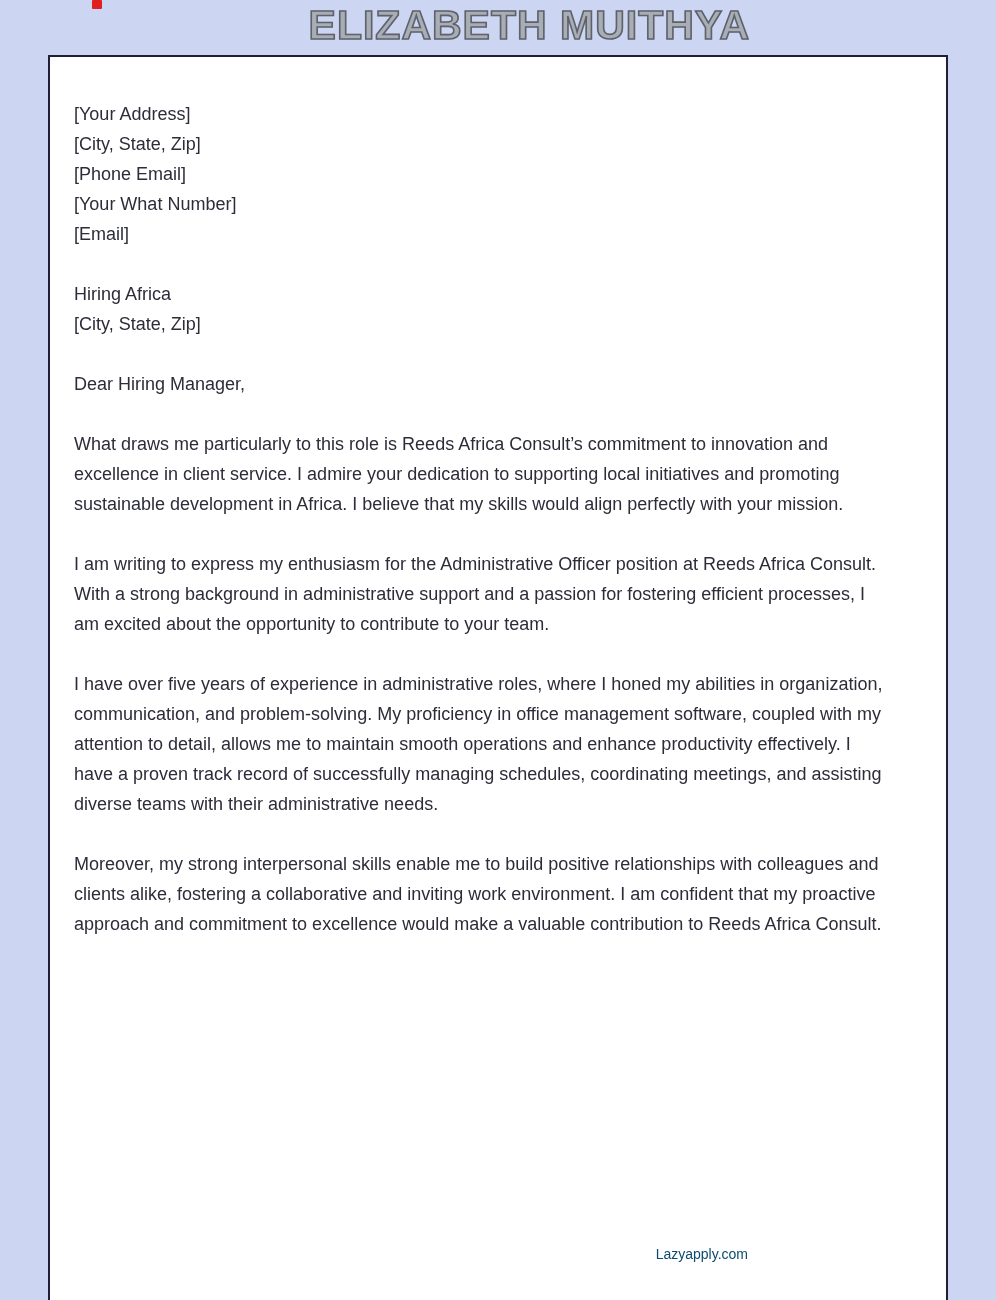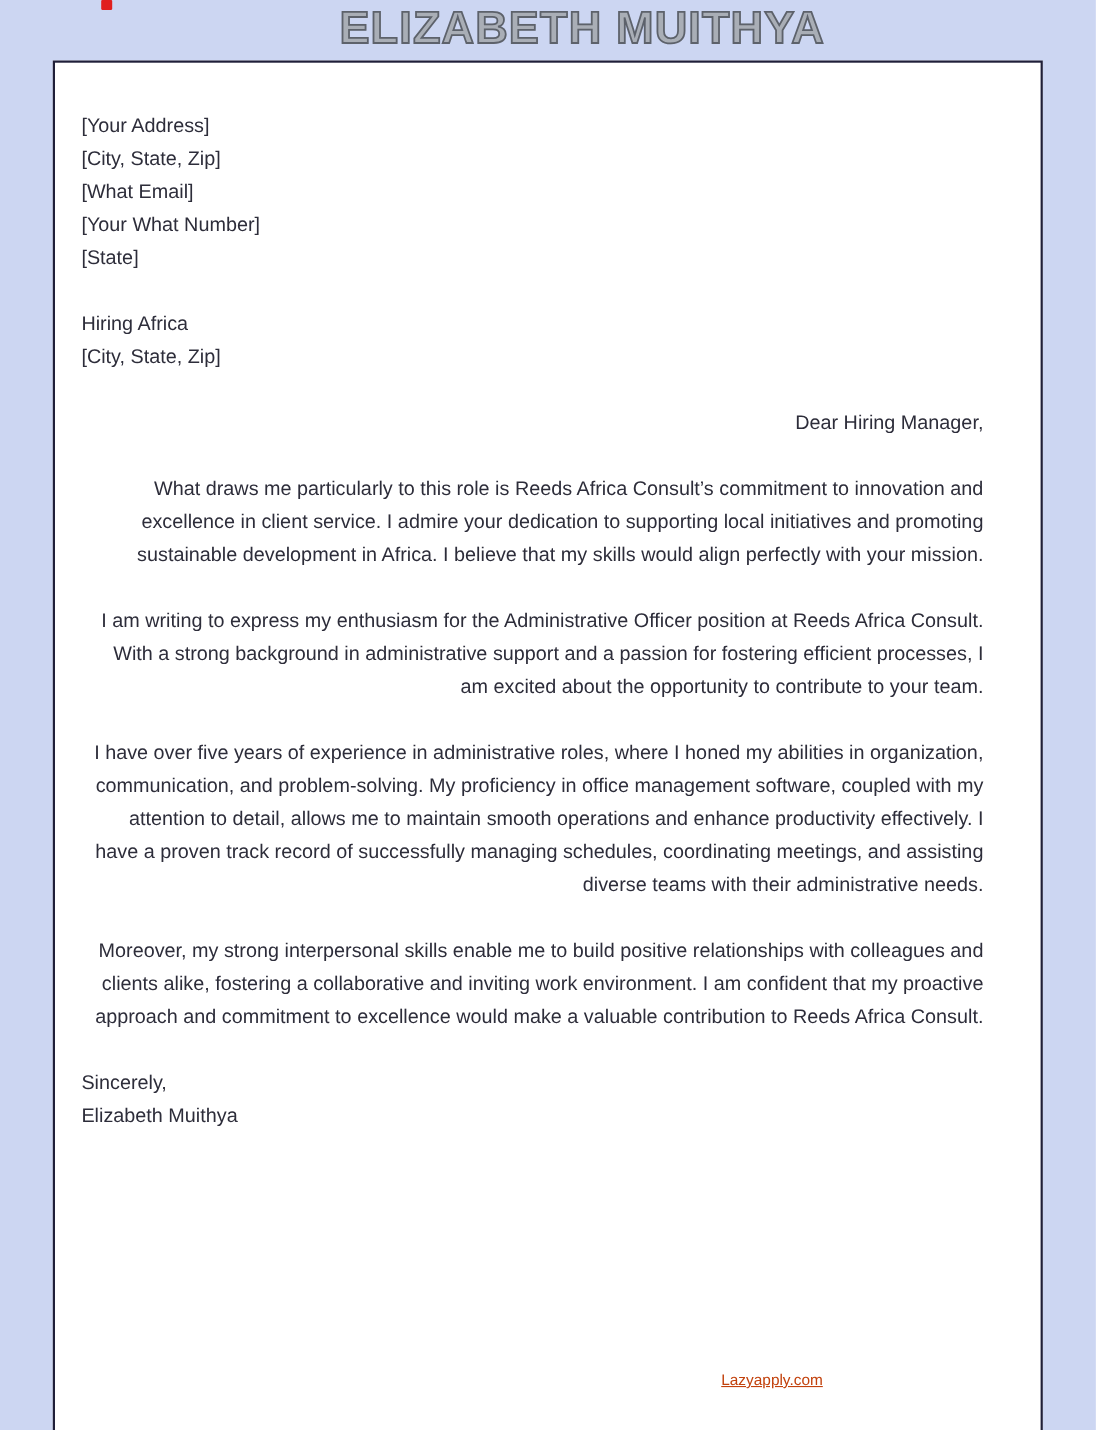--- a/index.html
+++ b/index.html
@@ -55,69 +55,63 @@
     line-height: 30px;
   }
   .block {
     margin: 0 0 30px 0;
   }
   .line {
     display: block;
   }
   p.para {
     margin: 0 0 30px 0;
-    text-align: right;
   }
   .closing-block {
     margin: 30px 0 0 0;
   }
   .watermark {
     position: absolute;
     top: 1246px;
     right: 60px;
     font-size: 14px;
-    color: #c2410c;
-    text-decoration: underline;
+    color: #0c4a6e;
   }
 </style>
 </head>
 <body>
 
 <div class="canvas">
 
   <div class="red-mark"></div>
 
   <div class="header-name">ELIZABETH MUITHYA</div>
 
   <div class="page">
     <div class="page-content">
 
       <div class="block">
         <span class="line">[Your Address]</span>
         <span class="line">[City, State, Zip]</span>
-        <span class="line">[What Email]</span>
+        <span class="line">[Phone Email]</span>
         <span class="line">[Your What Number]</span>
-        <span class="line">[State]</span>
+        <span class="line">[Email]</span>
       </div>
 
       <div class="block">
         <span class="line">Hiring Africa</span>
         <span class="line">[City, State, Zip]</span>
       </div>
 
       <p class="para">Dear Hiring Manager,</p>
 
       <p class="para">What draws me particularly to this role is Reeds Africa Consult’s commitment to innovation and excellence in client service. I admire your dedication to supporting local initiatives and promoting sustainable development in Africa. I believe that my skills would align perfectly with your mission.</p>
       <p class="para">I am writing to express my enthusiasm for the Administrative Officer position at Reeds Africa Consult. With a strong background in administrative support and a passion for fostering efficient processes, I am excited about the opportunity to contribute to your team.</p>
       <p class="para">I have over five years of experience in administrative roles, where I honed my abilities in organization, communication, and problem-solving. My proficiency in office management software, coupled with my attention to detail, allows me to maintain smooth operations and enhance productivity effectively. I have a proven track record of successfully managing schedules, coordinating meetings, and assisting diverse teams with their administrative needs.</p>
       <p class="para">Moreover, my strong interpersonal skills enable me to build positive relationships with colleagues and clients alike, fostering a collaborative and inviting work environment. I am confident that my proactive approach and commitment to excellence would make a valuable contribution to Reeds Africa Consult.</p>
 
-      <div class="closing-block">
-        <span class="line">Sincerely,</span>
-        <span class="line">Elizabeth Muithya</span>
-      </div>
 
     </div>
   </div>
 
   <div class="watermark">Lazyapply.com</div>
 
 </div>
 
 </body></html>

